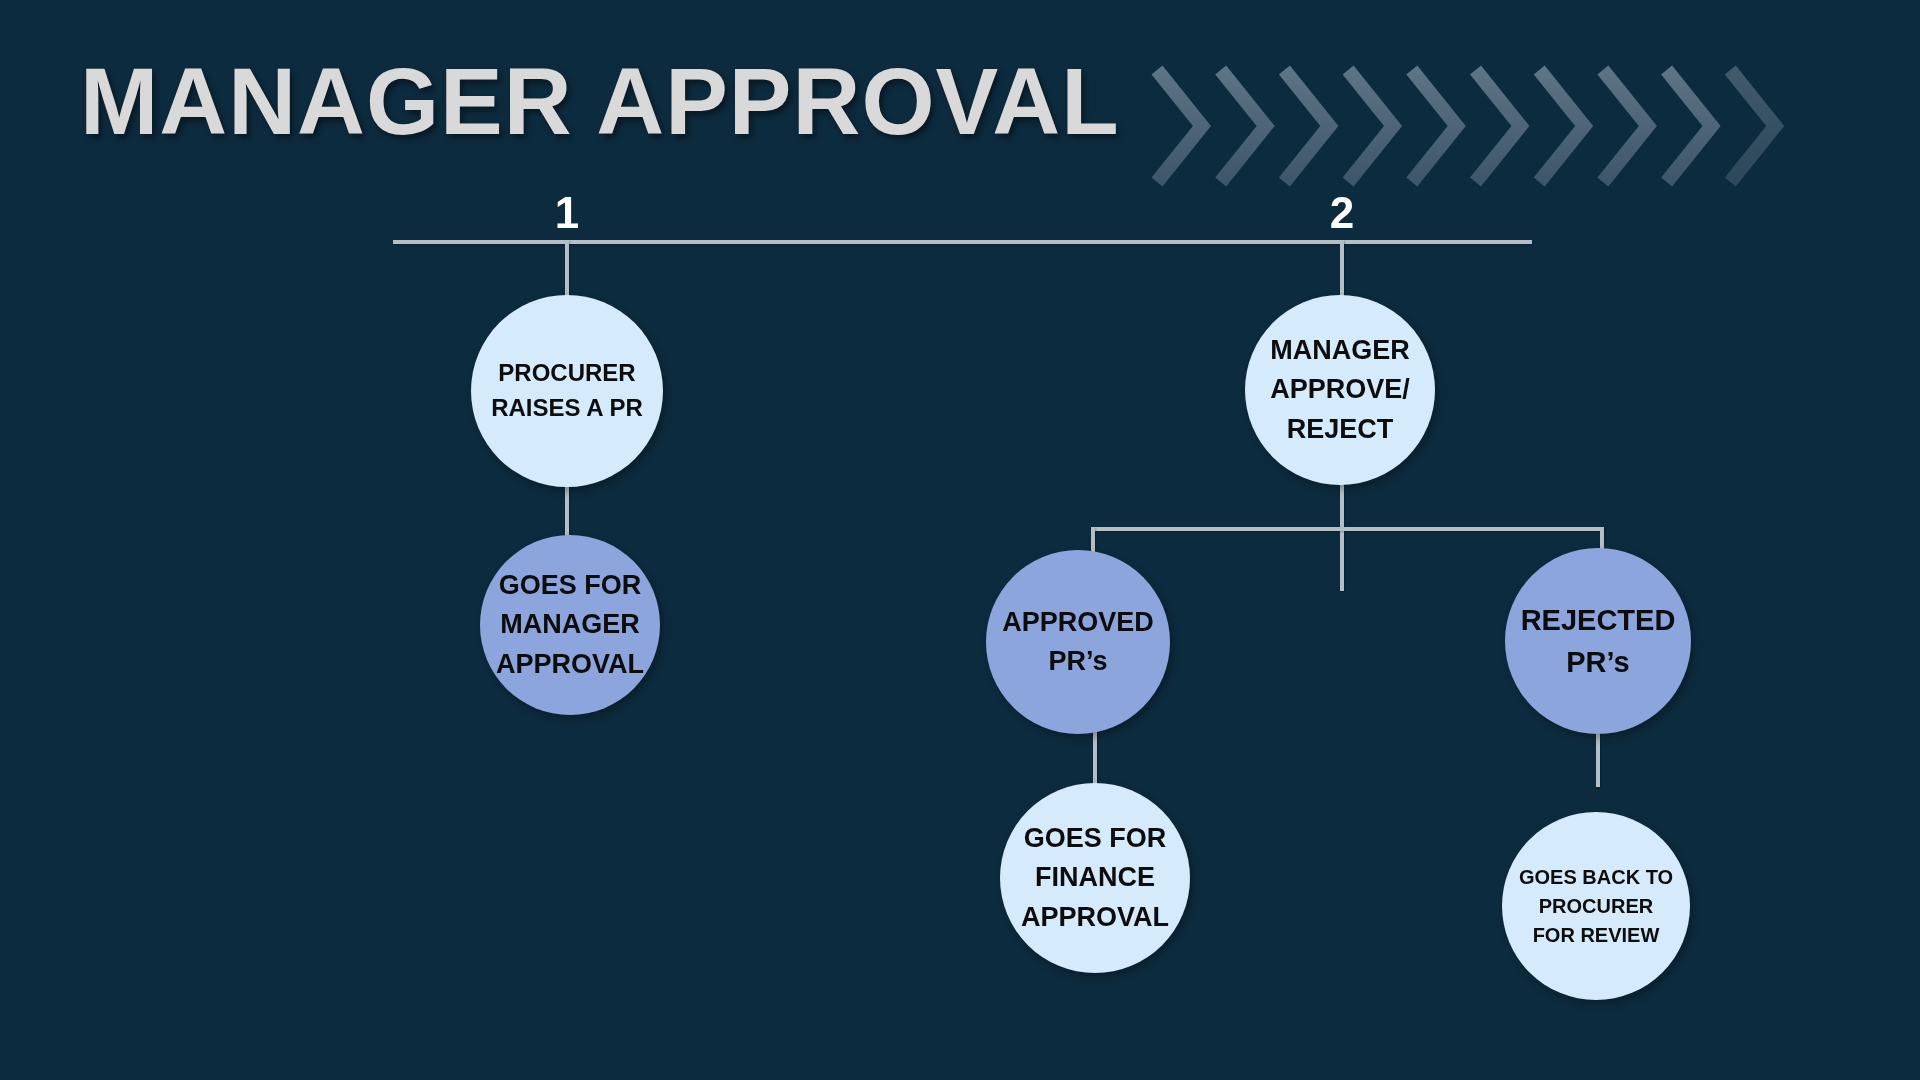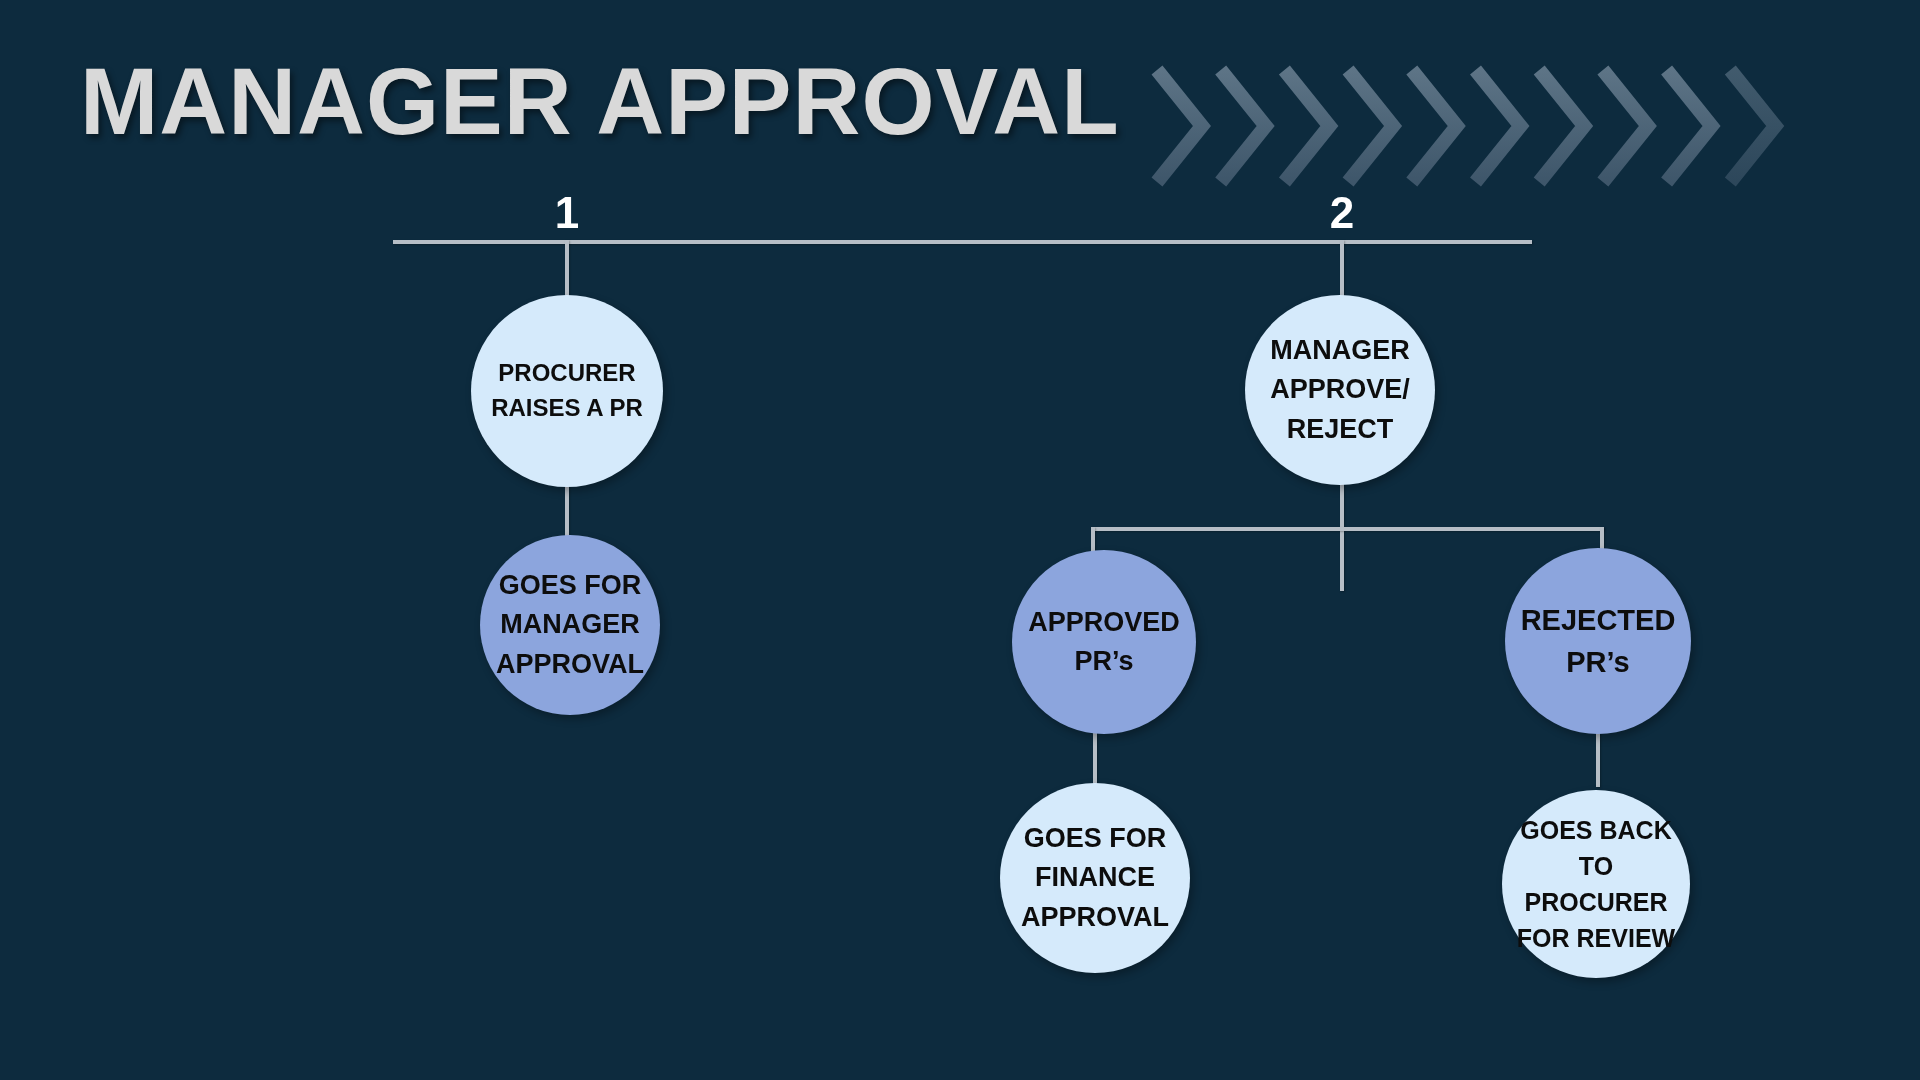--- a/index.html
+++ b/index.html
@@ -65,24 +65,24 @@
   .drop-right      { left:1600px; top:527px; width:4px;  height:58px; }
   .stem-approved   { left:1093px; top:730px; width:4px;  height:58px; }
   .stem-rejected   { left:1596px; top:729px; width:4px;  height:58px; }
 
   .num-1 { left:527px;  top:188px; }
   .num-2 { left:1302px; top:188px; }
 
   .node-procurer   { left:471px;  top:295px; width:192px; height:192px; font-size:24px; }
   .node-goes-mgr   { left:480px;  top:535px; width:180px; height:180px; font-size:27px; }
   .node-mgr-appr   { left:1245px; top:295px; width:190px; height:190px; font-size:27px; }
-  .node-approved   { left:1012px; top:550px; width:184px; height:184px; font-size:27px; }
+  .node-approved   { left:986px; top:550px; width:184px; height:184px; font-size:27px; }
   .node-rejected   { left:1505px; top:548px; width:186px; height:186px; font-size:29px; }
   .node-finance    { left:1000px; top:783px; width:190px; height:190px; font-size:27px; }
-  .node-review     { left:1502px; top:790px; width:188px; height:188px; font-size:25px; }
+  .node-review     { left:1502px; top:812px; width:188px; height:188px; font-size:20px; }
 </style>
 </head>
 <body>
 
 <div id="stage">
 
   <div class="page-title">MANAGER APPROVAL</div>
 
   <svg class="chevron-strip" viewBox="0 0 660 124">
     <defs>

